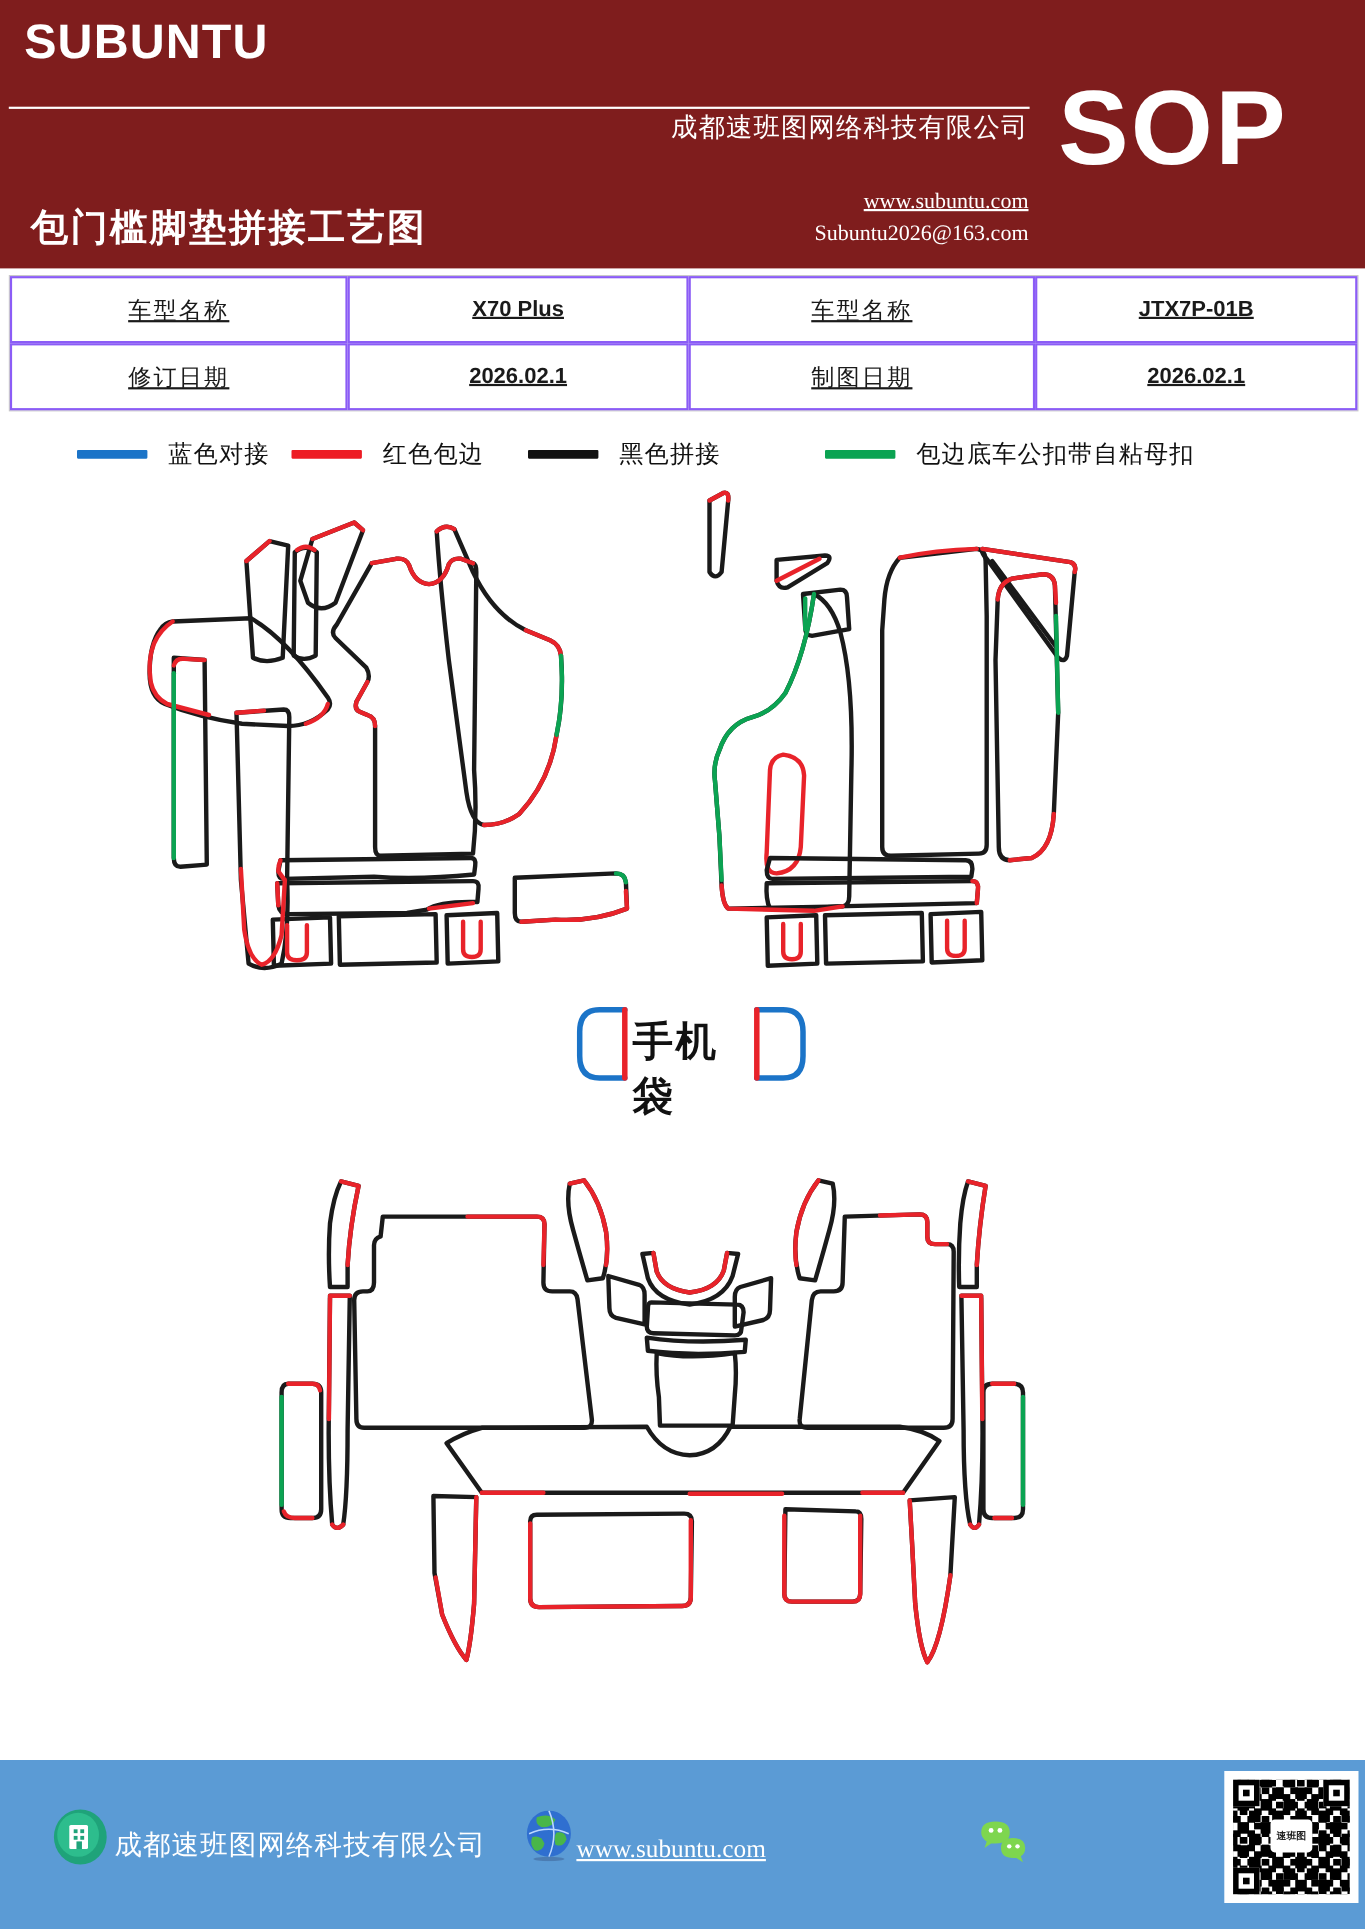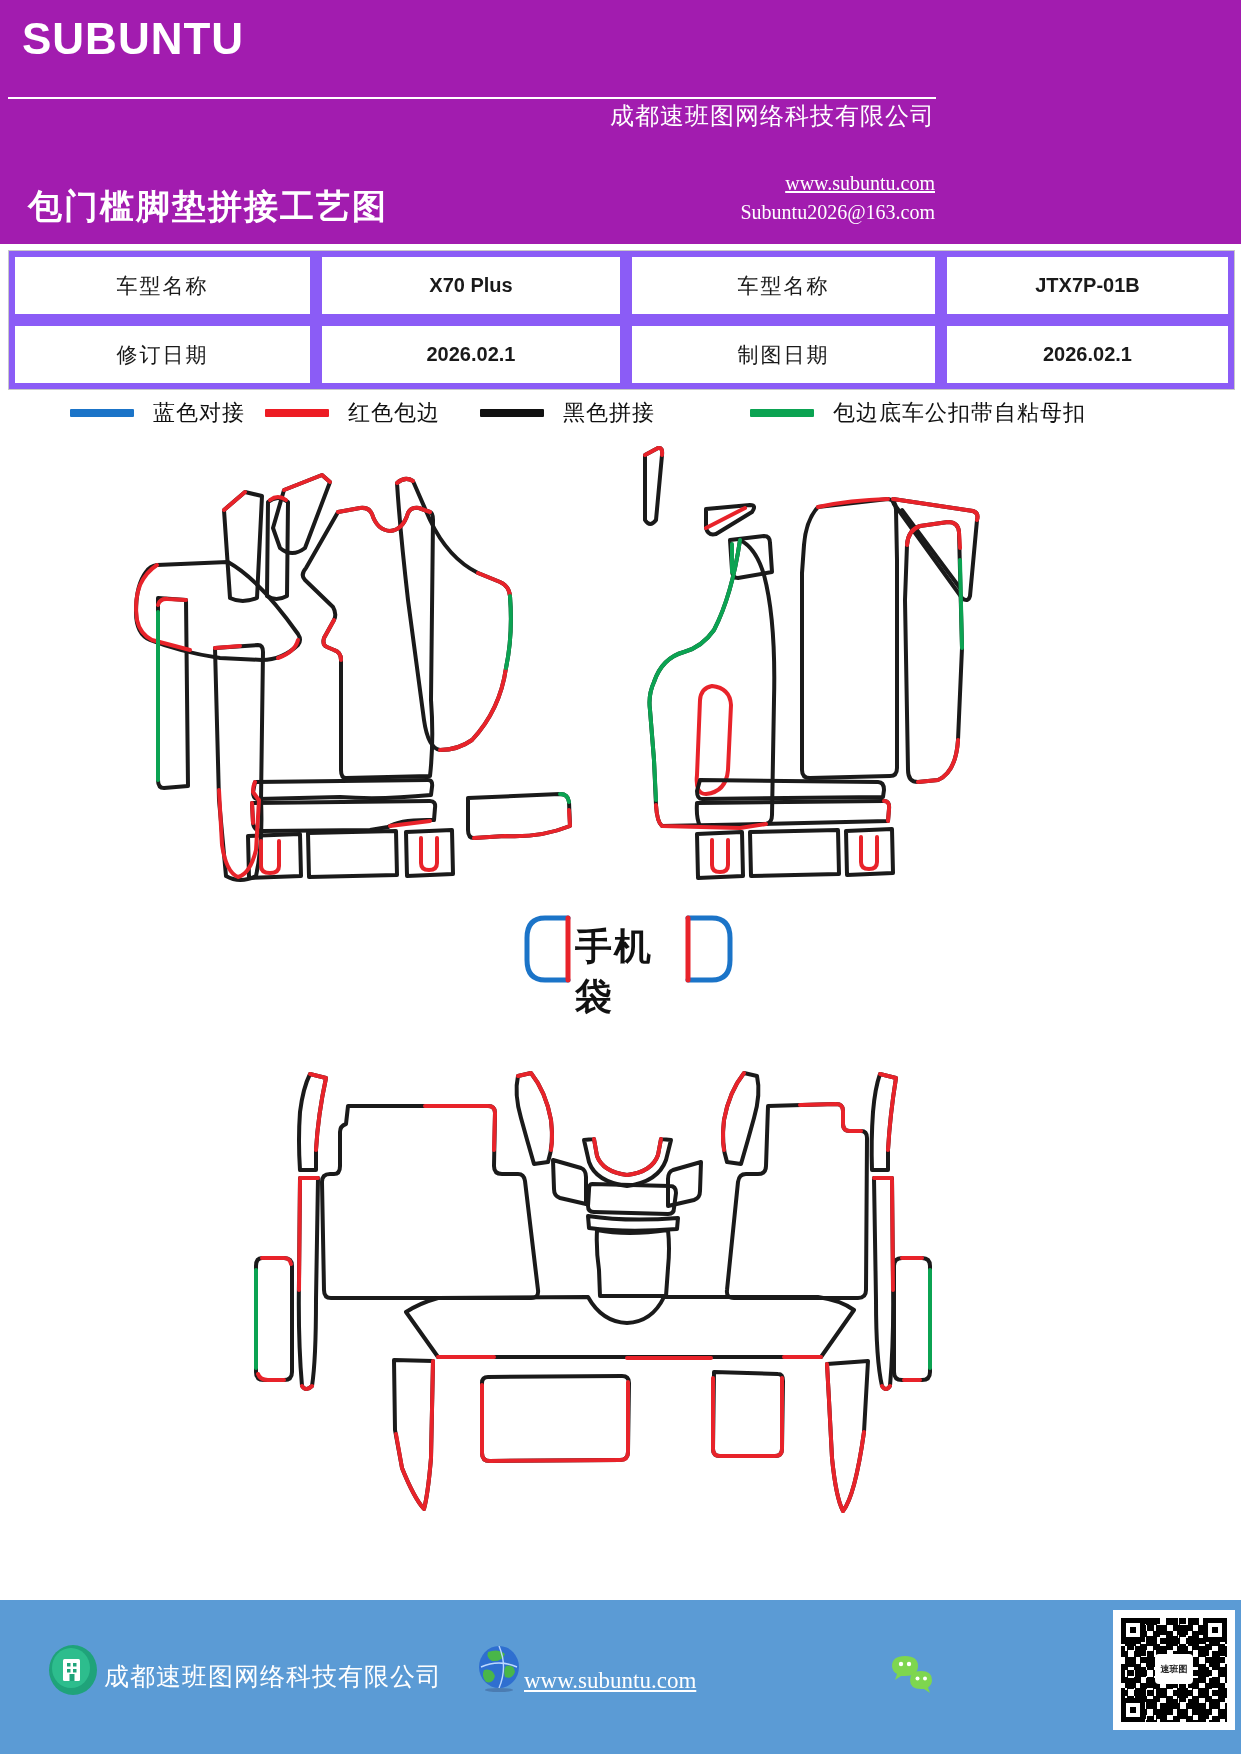--- a/index.html
+++ b/index.html
@@ -1,33 +1,33 @@
 <!DOCTYPE html>
 <html><head>
 <meta charset="utf-8">
 <style>
   html,body{margin:0;padding:0;background:#888;}
   .page{position:relative;width:1241px;height:1754px;background:#ffffff;overflow:hidden;
         font-family:"Liberation Sans",sans-serif;margin:0 auto;}
   
-  .header{position:absolute;left:0;top:0;width:1241px;height:244px;background:#a21caf;color:#fff;}
+  .header{position:absolute;left:0;top:0;width:1241px;height:244px;background:#7f1d1d;color:#fff;}
   .logo{position:absolute;left:22px;top:14px;font-size:44px;font-weight:800;letter-spacing:1px;}
   .header-rule{position:absolute;left:8px;top:97px;width:928px;height:2px;background:#fff;}
   .doc-title{position:absolute;left:28px;top:136px;font-size:34px;font-weight:700;letter-spacing:2px;margin-top:48px;}
   .hdr-right{position:absolute;right:306px;top:100px;width:480px;text-align:right;
              font-family:"Liberation Serif",serif;}
   .hdr-company{font-size:24px;letter-spacing:1px;}
   .hdr-url{margin-top:40px;font-size:20px;text-decoration:underline;color:#fff;display:inline-block;}
   .hdr-mail{margin-top:6px;font-size:20px;}
   .sop{position:absolute;left:962px;top:62px;font-size:96px;font-weight:800;letter-spacing:2px;}
   
   .info-table{position:absolute;left:8px;top:250px;width:1225px;display:grid;
               grid-template-columns:307px 310px 315px 293px;border:1px solid #c9c9c9;background:#fff;}
-  .info-cell{border:6px solid #8b5cf6;height:57px;display:flex;align-items:center;justify-content:center;
-             font-size:21px;color:#1a1a1a;}
+  .info-cell{border:2px solid #8b5cf6;height:57px;display:flex;align-items:center;justify-content:center;
+             font-size:21px;color:#1a1a1a;text-decoration:underline;}
   .info-cell.lbl{letter-spacing:2px;}
   .info-cell.val{font-weight:700;font-size:20px;text-align:right;}
   
   .legend{position:absolute;left:0;top:398px;width:1241px;height:40px;}
   .legend-item{position:absolute;top:0;display:flex;align-items:center;gap:19px;}
   .legend-swatch{width:64px;height:8px;border-radius:1px;}
   .legend-label{font-size:22px;color:#111;letter-spacing:1px;}
   .sw-blue{background:#1b74c8;} .sw-red{background:#ed1c24;} .sw-black{background:#111;} .sw-green{background:#0ba352;}
   
   .diagram-svg{position:absolute;left:0;top:0;width:1241px;height:1754px;}
@@ -60,20 +60,21 @@
 
   <div class="header">
     <div class="logo">SUBUNTU</div>
     <div class="header-rule"></div>
     <div class="doc-title">包门槛脚垫拼接工艺图</div>
     <div class="hdr-right">
       <div class="hdr-company">成都速班图网络科技有限公司</div>
       <div class="hdr-url">www.subuntu.com</div>
       <div class="hdr-mail">Subuntu2026@163.com</div>
     </div>
+    <div class="sop">SOP</div>
   </div>
 
   <div class="info-table">
     <div class="info-cell lbl">车型名称</div>
     <div class="info-cell val">X70 Plus</div>
     <div class="info-cell lbl">车型名称</div>
     <div class="info-cell val">JTX7P-01B</div>
     <div class="info-cell lbl">修订日期</div>
     <div class="info-cell val">2026.02.1</div>
     <div class="info-cell lbl">制图日期</div>

